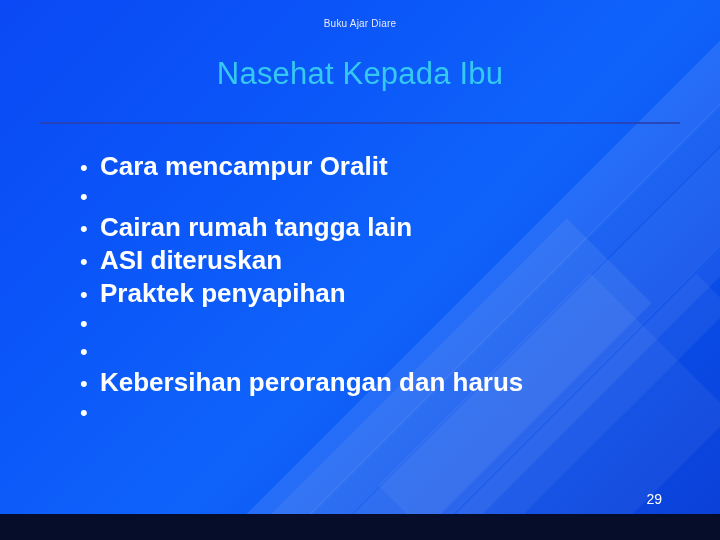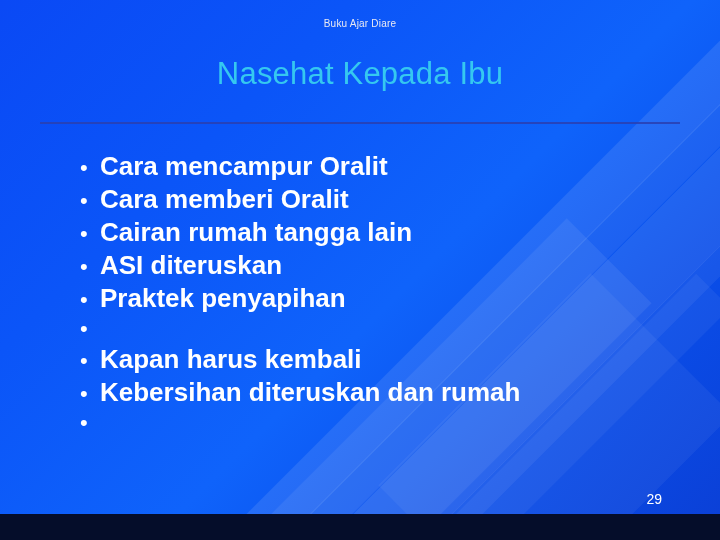--- a/index.html
+++ b/index.html
@@ -132,44 +132,42 @@
 
   <div class="rule"></div>
 
   <div class="content">
     <div class="bullet-row">
       <span class="bullet-dot">•</span>
       <span class="bullet-text">Cara mencampur Oralit</span>
     </div>
     <div class="bullet-row">
       <span class="bullet-dot">•</span>
-      <span class="bullet-text">Cara memberi Oralit</span>
     </div>
     <div class="bullet-row">
       <span class="bullet-dot">•</span>
       <span class="bullet-text">Cairan rumah tangga lain</span>
     </div>
     <div class="bullet-row">
       <span class="bullet-dot">•</span>
       <span class="bullet-text">ASI diteruskan</span>
     </div>
     <div class="bullet-row">
       <span class="bullet-dot">•</span>
       <span class="bullet-text">Praktek penyapihan</span>
     </div>
     <div class="bullet-row">
       <span class="bullet-dot">•</span>
     </div>
     <div class="bullet-row">
       <span class="bullet-dot">•</span>
-      <span class="bullet-text">Kapan harus kembali</span>
     </div>
     <div class="bullet-row">
       <span class="bullet-dot">•</span>
-      <span class="bullet-text">Kebersihan diteruskan dan rumah</span>
+      <span class="bullet-text">Kebersihan perorangan dan harus</span>
     </div>
     <div class="bullet-row">
       <span class="bullet-dot">•</span>
     </div>
   </div>
 
   <div class="page-number">29</div>
 
   <div class="bottom-band"></div>
 </div>

